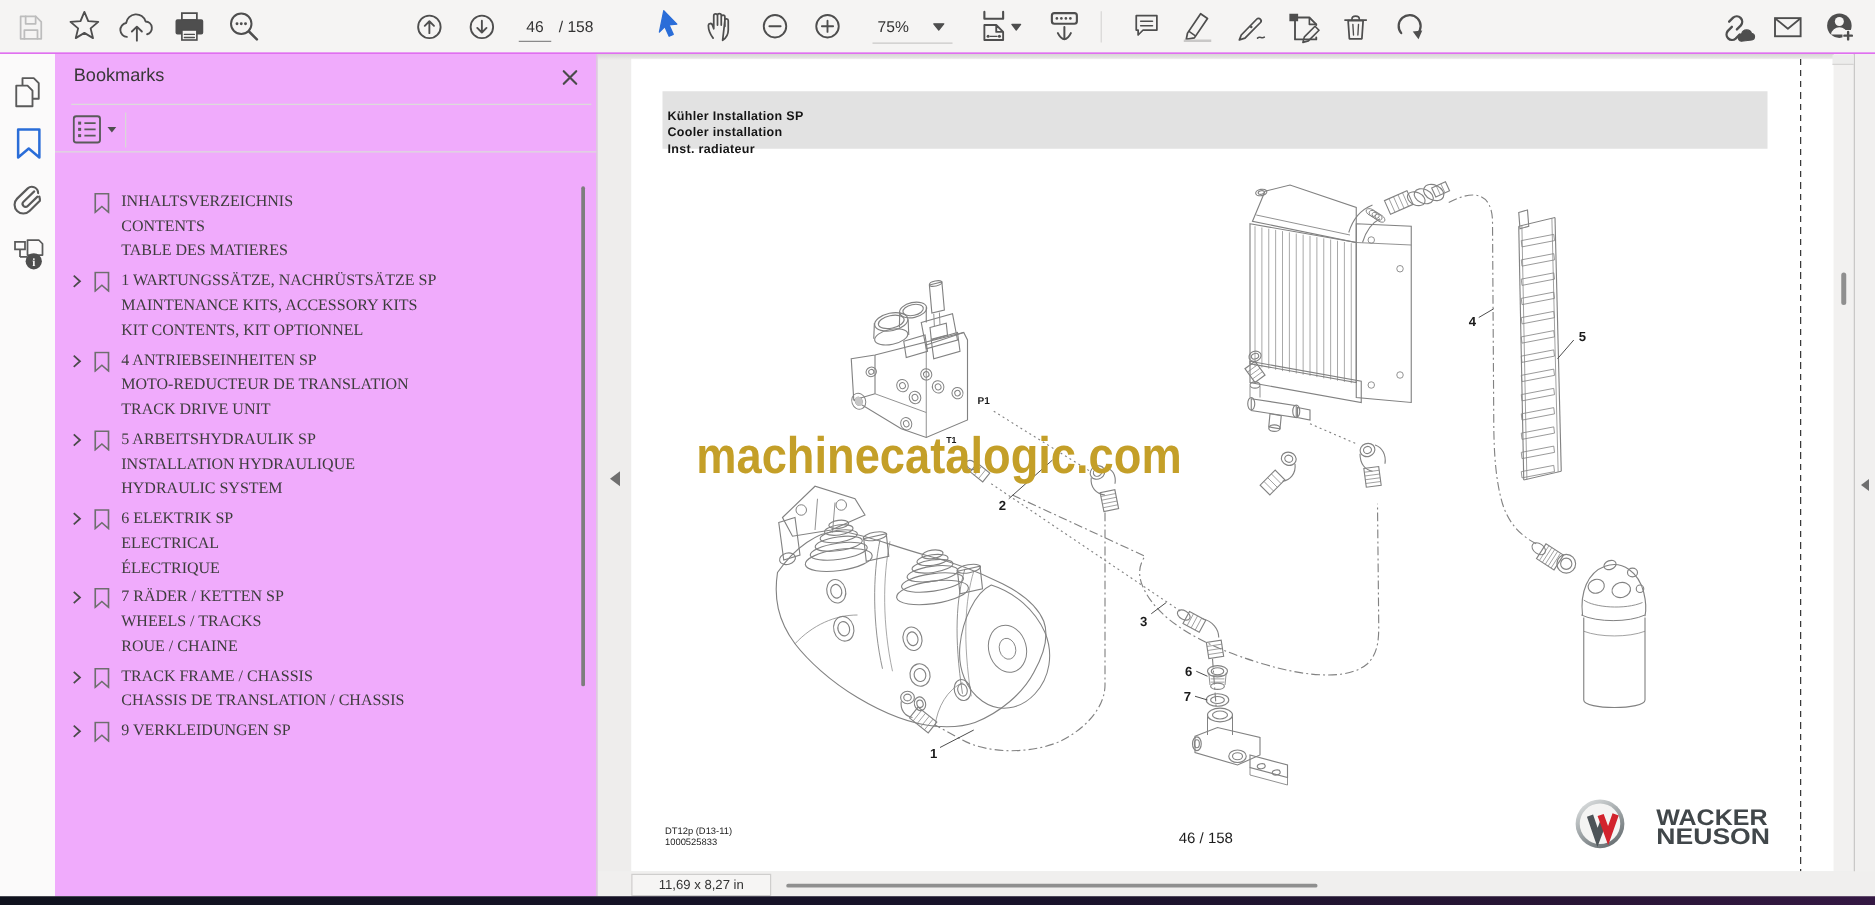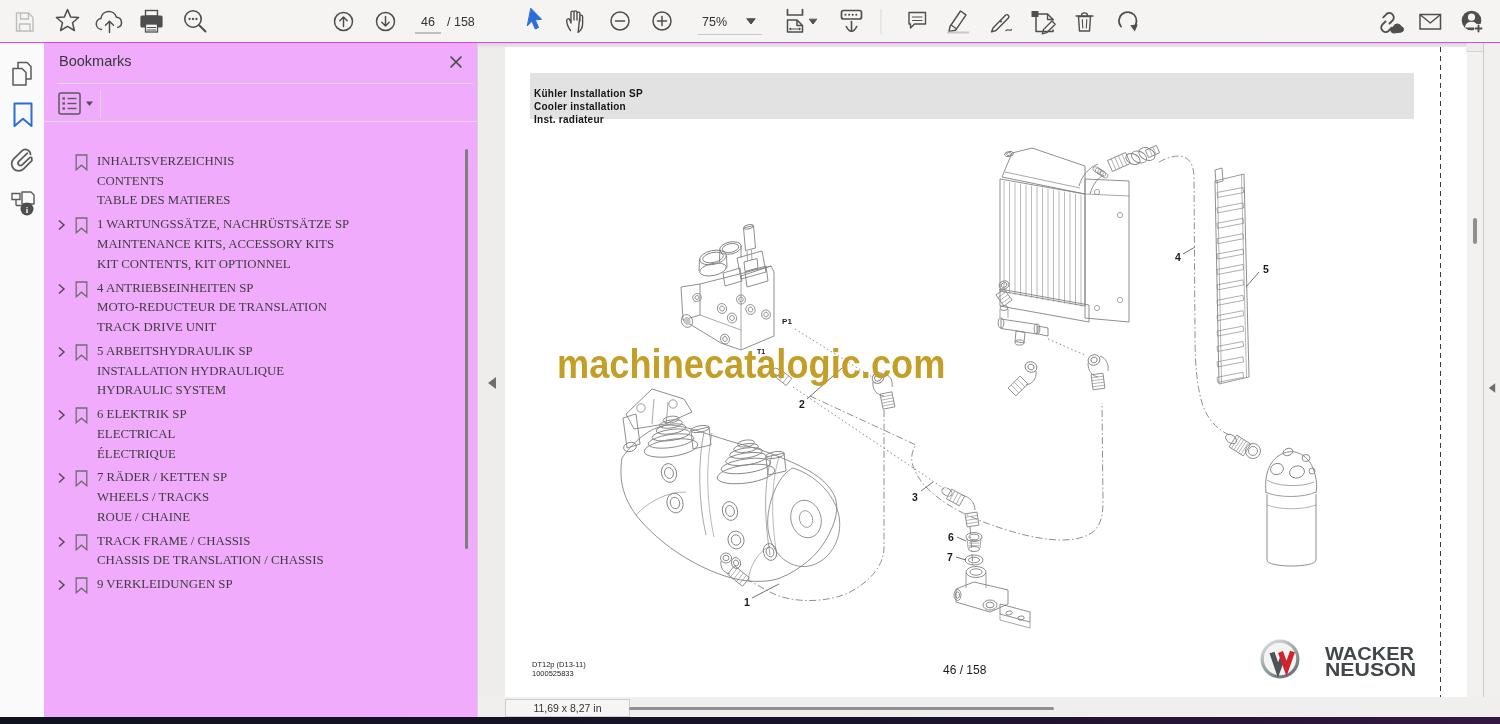--- a/index.html
+++ b/index.html
@@ -34,21 +34,21 @@
 
   
   #vscroll { position:absolute; left:1467px; top:43px; width:16px; height:654px; background:#f2f1f0; z-index:9; }
   #vline { position:absolute; left:1483px; top:43px; width:1px; height:674px; background:#c9c8c7; z-index:10; }
   #vtopbox { position:absolute; left:1466px; top:44px; width:17px; height:8px; background:#ececeb; border-bottom:1px solid #d5d4d3; z-index:10; }
   #vthumb { position:absolute; left:1473px; top:218px; width:4px; height:26px; background:#8f8f8f; border-radius:2px; z-index:11; }
   #rstrip { position:absolute; left:1484px; top:43px; width:16px; height:674px; background:#f1f0ef; z-index:9; }
 
   
   #status { position:absolute; left:478px; top:697px; width:1022px; height:20px; background:#f0efee; z-index:11; }
-  #sizebox { position:absolute; left:505px; top:699px; width:125px; height:18px; background:#f6f5f4;
+  #sizebox { position:absolute; left:505px; top:699px; width:112px; height:18px; background:#f6f5f4;
     border:1px solid #cfcecd; font-size:10.5px; color:#333; text-align:center; line-height:16px; z-index:12; }
   #hthumb { position:absolute; left:629px; top:707px; width:425px; height:3px; background:#8f8f8f; border-radius:2px; z-index:12; }
 
   #bottombar { position:absolute; left:0; top:717px; width:1500px; height:7px; z-index:40;
     background:linear-gradient(to right,#10121e 0%, #18122a 55%, #291536 85%, #341843 100%); }
 
   
   #rail { position:absolute; left:0; top:43px; width:44px; height:674px; background:#fbfafa; z-index:20; }
 
   

